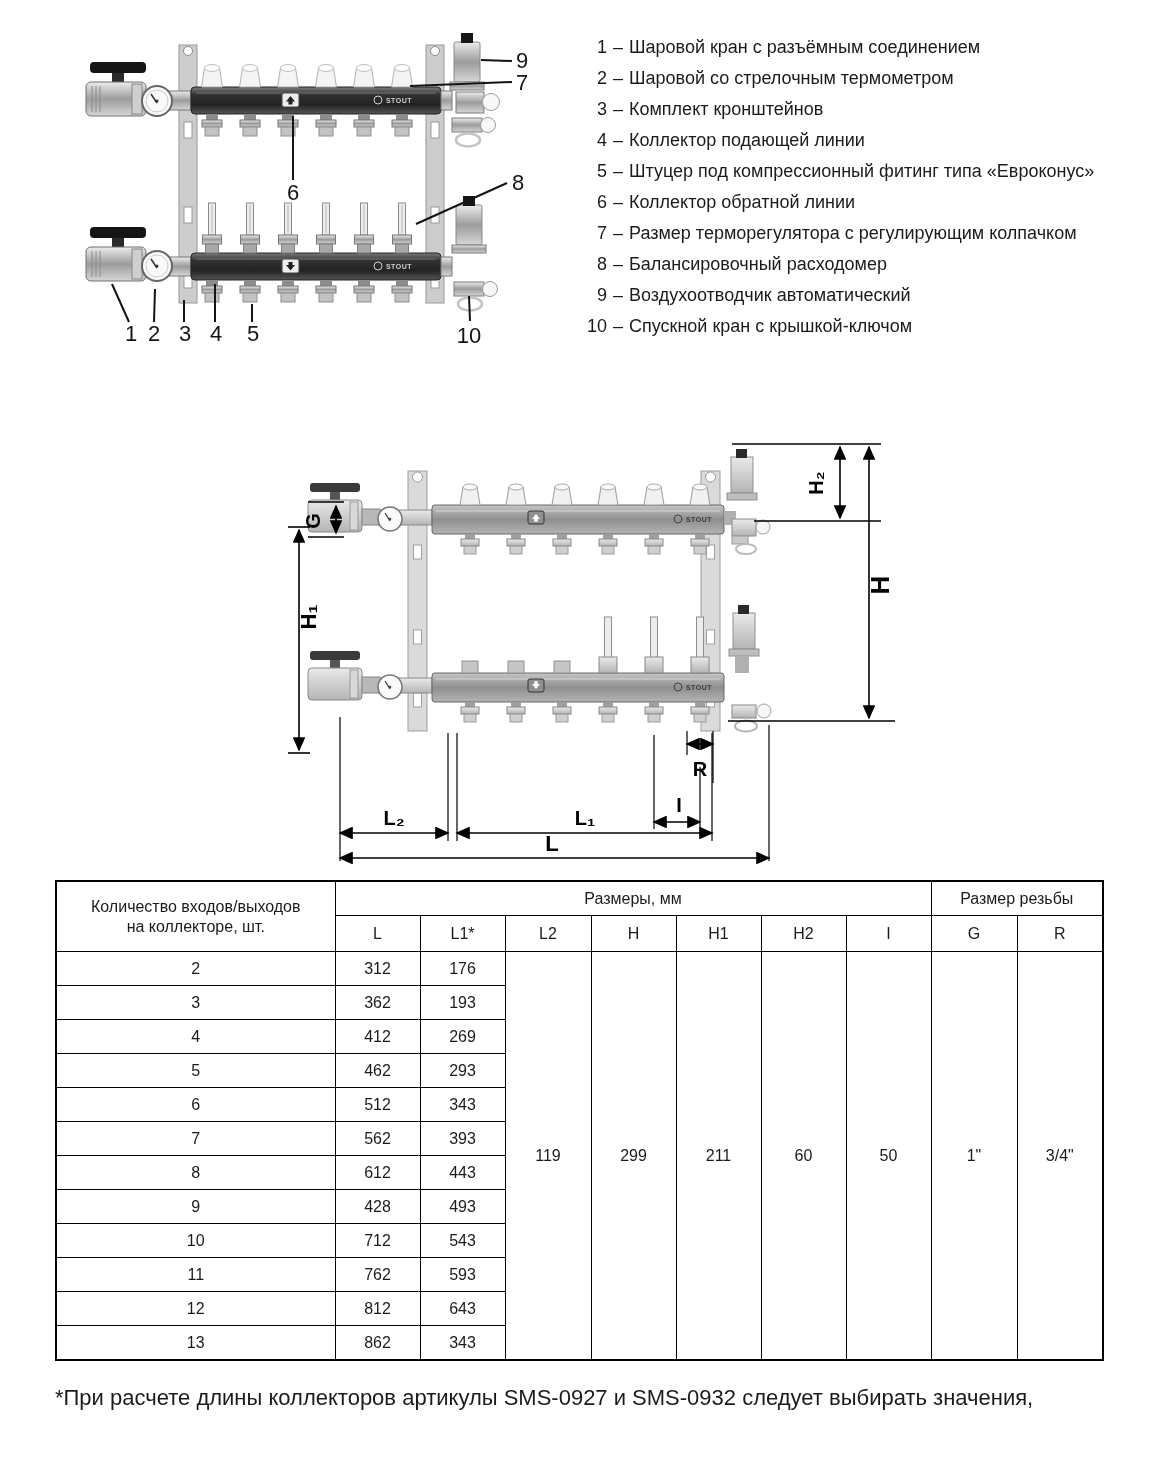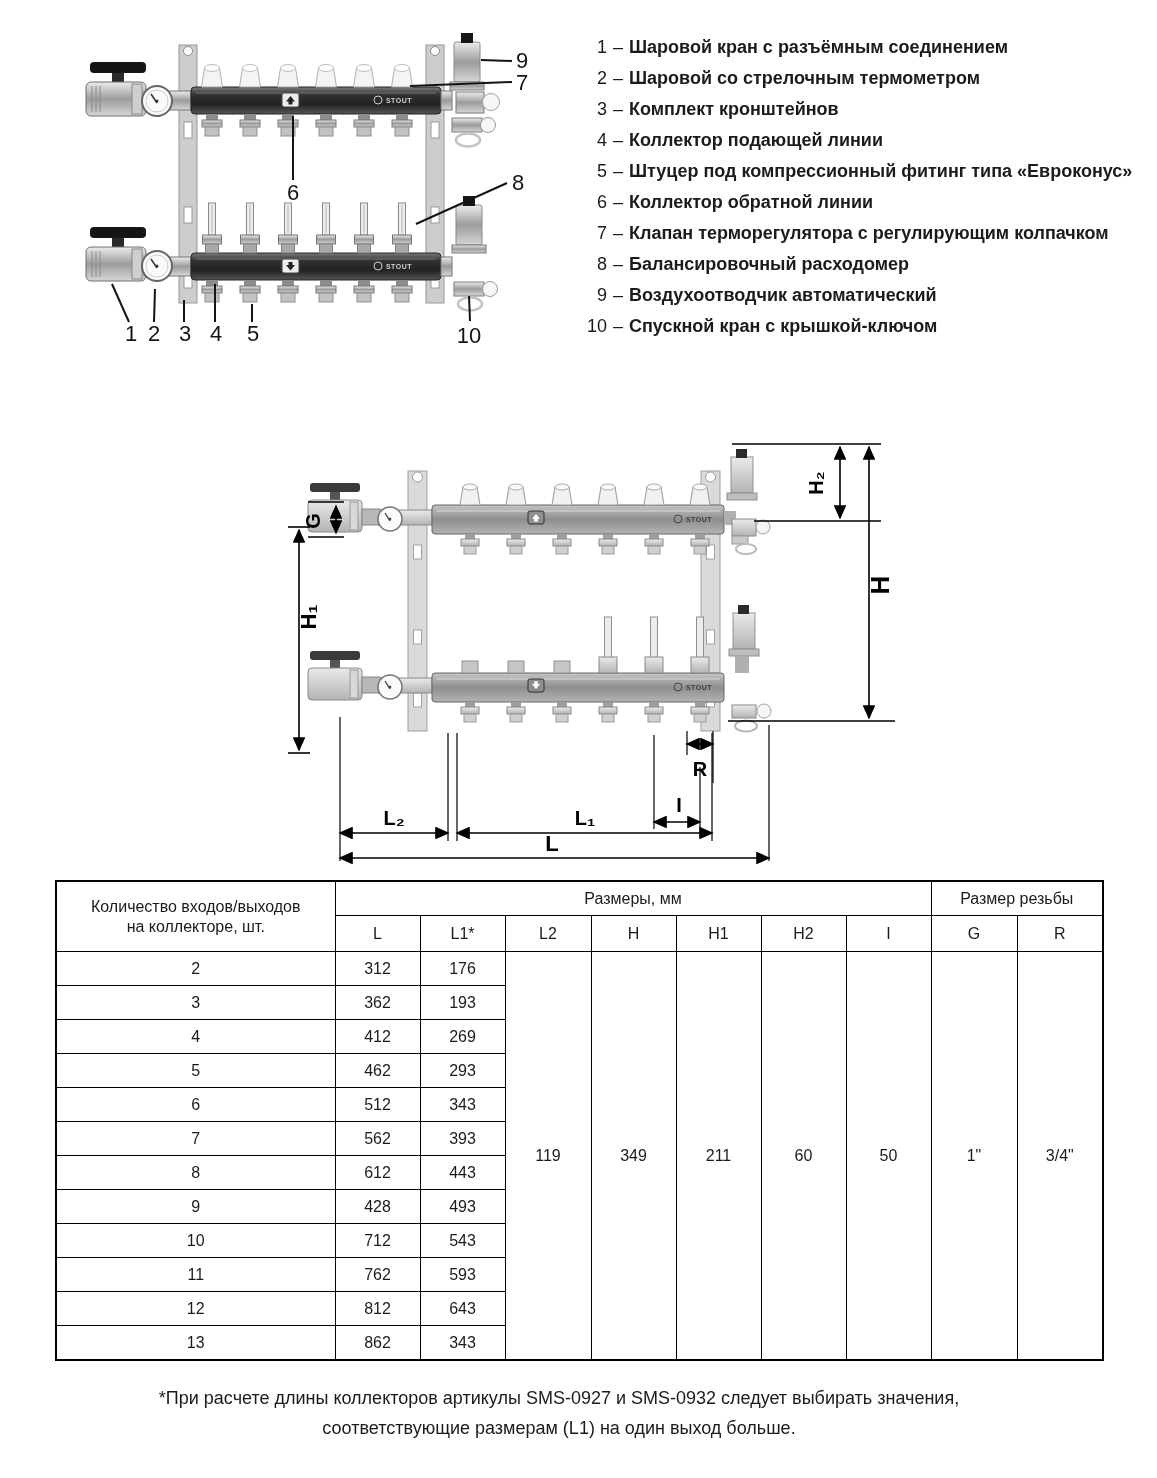--- a/index.html
+++ b/index.html
@@ -8,34 +8,34 @@
 
   
   .fig-photo{position:absolute;left:60px;top:30px;width:500px;height:330px;}
   .fig-drawing{position:absolute;left:280px;top:435px;width:625px;height:430px;}
 
   
   .legend{position:absolute;left:580px;top:32px;width:565px;}
   .legend-row{display:flex;align-items:flex-start;line-height:31px;font-size:18px;}
   .legend-num{width:27px;text-align:right;flex:0 0 27px;}
   .legend-dash{width:22px;text-align:center;flex:0 0 22px;}
-  .legend-text{flex:1;font-weight:bold;}
+  .legend-text{flex:1;}
 
   
   .spec-table{position:absolute;left:55px;top:880px;border-collapse:collapse;table-layout:fixed;
               border:2px solid #000;}
   .spec-table th,.spec-table td{border:1px solid #000;font-weight:400;font-size:16px;
               text-align:center;vertical-align:middle;padding:0;}
   .spec-table thead tr:nth-child(1) th{height:33px;}
   .spec-table thead tr:nth-child(2) th{height:35px;}
   .spec-table tbody td{height:33px;}
   .hdr-2line span{display:block;line-height:20px;}
 
   
-  .footnote{position:absolute;left:69px;top:1383px;width:980px;font-size:18px;line-height:30px;text-align:center;}
+  .footnote{position:absolute;left:55px;top:1383px;width:980px;font-size:22px;line-height:30px;}
 
   
   .callout-num{font-size:22px;fill:#141414;}
   .dim-label{font-weight:700;fill:#000;}
   .brand-dark{font-size:7px;font-weight:700;fill:#3c3c3c;letter-spacing:.5px;}
   .brand-light{font-size:7px;font-weight:700;fill:#cfcfcf;letter-spacing:.5px;}
 </style>
 </head>
 <body>
 
@@ -249,21 +249,21 @@
         <span class="legend-text">Штуцер под компрессионный фитинг типа «Евроконус»</span>
       </div>
     <div class="legend-row">
         <span class="legend-num">6</span>
         <span class="legend-dash">–</span>
         <span class="legend-text">Коллектор обратной линии</span>
       </div>
     <div class="legend-row">
         <span class="legend-num">7</span>
         <span class="legend-dash">–</span>
-        <span class="legend-text">Клапан терморегулятора с регулирующим колпачком</span>
+        <span class="legend-text">Размер терморегулятора с регулирующим колпачком</span>
       </div>
     <div class="legend-row">
         <span class="legend-num">8</span>
         <span class="legend-dash">–</span>
         <span class="legend-text">Балансировочный расходомер</span>
       </div>
     <div class="legend-row">
         <span class="legend-num">9</span>
         <span class="legend-dash">–</span>
         <span class="legend-text">Воздухоотводчик автоматический</span>
@@ -502,21 +502,21 @@
         <th>G</th>
         <th>R</th>
       </tr>
     </thead>
     <tbody>
       <tr>
         <td>2</td>
         <td>312</td>
         <td>176</td>
         <td rowspan="12">119</td>
-        <td rowspan="12">349</td>
+        <td rowspan="12">299</td>
         <td rowspan="12">211</td>
         <td rowspan="12">60</td>
         <td rowspan="12">50</td>
         <td rowspan="12">1"</td>
         <td rowspan="12">3/4"</td>
       </tr>
       <tr>
         <td>3</td>
         <td>362</td>
         <td>193</td>
@@ -569,16 +569,15 @@
       <tr>
         <td>13</td>
         <td>862</td>
         <td>343</td>
       </tr>
     </tbody>
   </table>
 
   <div class="footnote">
     <div>*При расчете длины коллекторов артикулы SMS-0927 и SMS-0932 следует выбирать значения,</div>
-    <div>соответствующие размерам (L1) на один выход больше.</div>
   </div>
 
 </div>
 
 </body></html>

